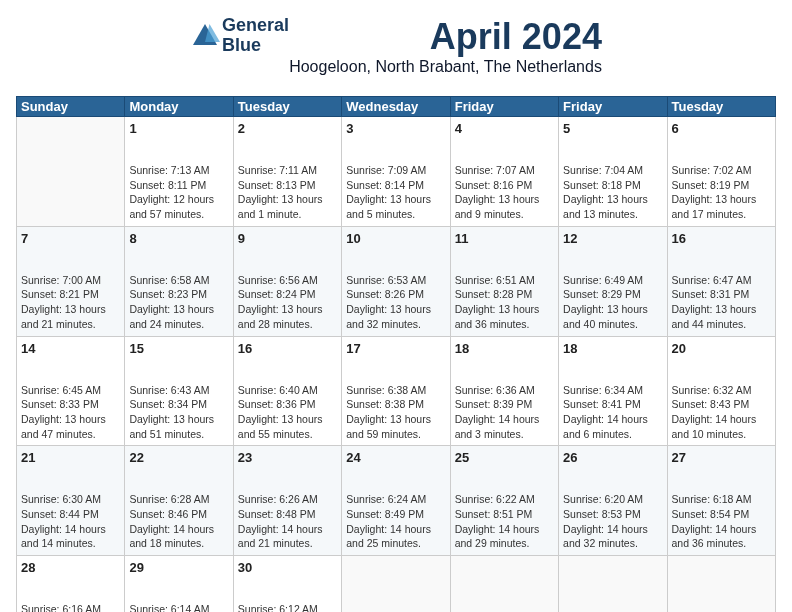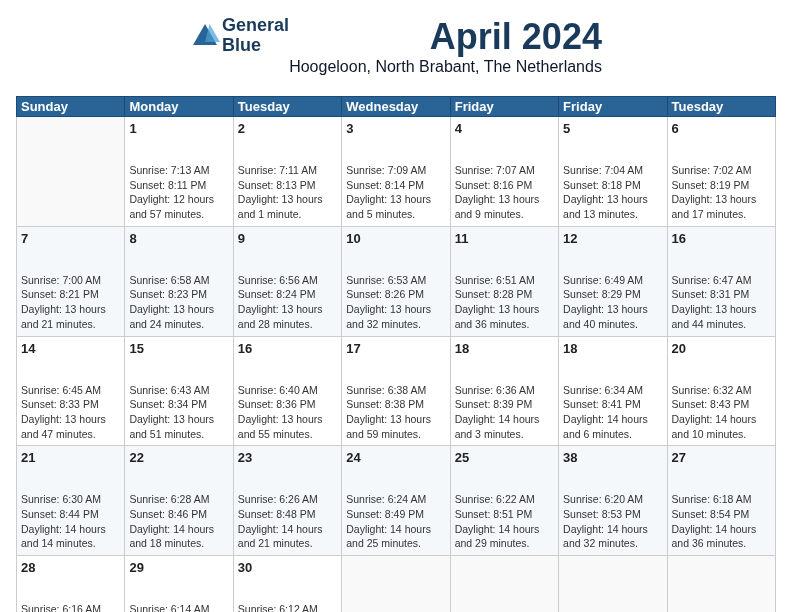--- a/index.html
+++ b/index.html
@@ -223,21 +223,21 @@
         </td>
         <td>
           <span class="day-num">24</span>
           <div class="day-info">Sunrise: 6:24 AM<br>Sunset: 8:49 PM<br>Daylight: 14 hours and 25 minutes.</div>
         </td>
         <td>
           <span class="day-num">25</span>
           <div class="day-info">Sunrise: 6:22 AM<br>Sunset: 8:51 PM<br>Daylight: 14 hours and 29 minutes.</div>
         </td>
         <td>
-          <span class="day-num">38</span>
+          <span class="day-num">26</span>
           <div class="day-info">Sunrise: 6:20 AM<br>Sunset: 8:53 PM<br>Daylight: 14 hours and 32 minutes.</div>
         </td>
         <td>
           <span class="day-num">27</span>
           <div class="day-info">Sunrise: 6:18 AM<br>Sunset: 8:54 PM<br>Daylight: 14 hours and 36 minutes.</div>
         </td>
       </tr>
       <tr>
         <td>
           <span class="day-num">28</span>

